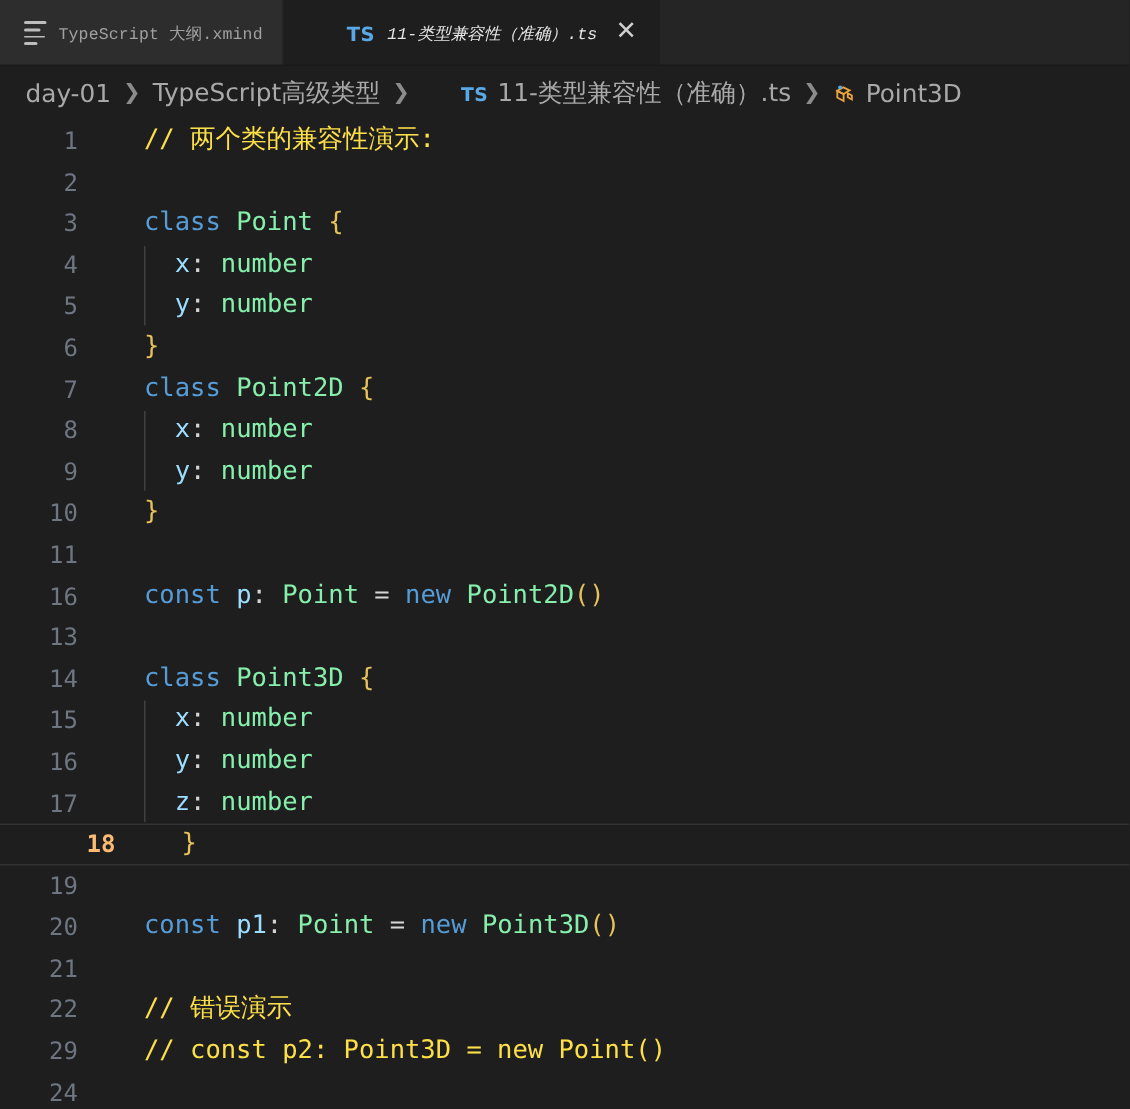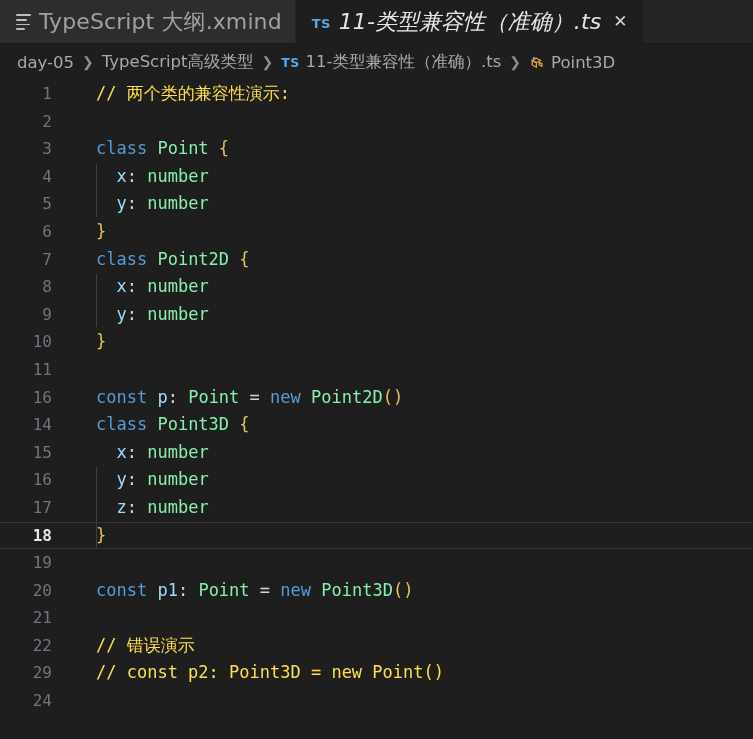--- a/index.html
+++ b/index.html
@@ -52,34 +52,36 @@
   .tab.inactive {
     background: #2d2d2d;
     color: #a0a0a0;
     border-right: 1px solid #252526;
   }
   .tab.active {
     background: #1e1e1e;
     color: #d8d8d8;
   }
   .tab-label {
-    font-size: 22px;
+    font-size: 11px;
     letter-spacing: .1px;
+    font-family: Liberation Mono, monospace;
   }
   .tab.active .tab-label {
     font-style: italic;
     color: #e6e6e6;
   }
   .ts-badge {
     color: #5aa9e6;
     font-size: 13px;
     font-weight: bold;
     letter-spacing: .4px;
     line-height: 1;
     padding-top: 2px;
+    margin-left: 26px;
   }
   .xmind-icon {
     display: inline-flex;
     flex-direction: column;
     justify-content: center;
     gap: 3px;
     width: 15px;
   }
   .xmind-icon i {
     display: block;
@@ -162,22 +164,23 @@
     width: 52px;
     min-width: 52px;
     text-align: right;
     padding-right: 0;
     color: #6e7681;
     font-size: 16px;
     user-select: none;
     box-sizing: border-box;
   }
   .line.current .ln {
-    color: #e5e5e5;
+    color: #fdba74;
     font-weight: bold;
+    margin-left: 25px;
   }
   .code {
     padding-left: 44px;
     position: relative;
     flex: 1;
     color: #d4d4d4;
   }
   
   .guide {
     position: absolute;
@@ -217,21 +220,21 @@
       <span class="ts-badge">TS</span>
       <span class="tab-label">11-类型兼容性（准确）.ts</span>
       <span class="tab-close">✕</span>
     </div>
 
   </div>
 
   <div class="breadcrumb">
 
     <span class="crumb">
-      <span>day-05</span>
+      <span>day-01</span>
     </span>
     <span class="crumb-sep">❯</span>
 
     <span class="crumb">
       <span>TypeScript高级类型</span>
     </span>
     <span class="crumb-sep">❯</span>
 
     <span class="crumb">
       <span class="ts-badge">TS</span>
@@ -260,20 +263,21 @@
         <div class="line"><span class="ln">3</span><span class="code"><span class="tk-keyword">class </span><span class="tk-type">Point </span><span class="tk-brace">{</span></span></div>
         <div class="line"><span class="ln">4</span><span class="code"><span class="tk-punct">  </span><span class="tk-prop">x</span><span class="tk-punct">: </span><span class="tk-type">number</span></span></div>
         <div class="line"><span class="ln">5</span><span class="code"><span class="tk-punct">  </span><span class="tk-prop">y</span><span class="tk-punct">: </span><span class="tk-type">number</span></span></div>
         <div class="line"><span class="ln">6</span><span class="code"><span class="tk-brace">}</span></span></div>
         <div class="line"><span class="ln">7</span><span class="code"><span class="tk-keyword">class </span><span class="tk-type">Point2D </span><span class="tk-brace">{</span></span></div>
         <div class="line"><span class="ln">8</span><span class="code"><span class="tk-punct">  </span><span class="tk-prop">x</span><span class="tk-punct">: </span><span class="tk-type">number</span></span></div>
         <div class="line"><span class="ln">9</span><span class="code"><span class="tk-punct">  </span><span class="tk-prop">y</span><span class="tk-punct">: </span><span class="tk-type">number</span></span></div>
         <div class="line"><span class="ln">10</span><span class="code"><span class="tk-brace">}</span></span></div>
         <div class="line"><span class="ln">11</span><span class="code"></span></div>
         <div class="line"><span class="ln">16</span><span class="code"><span class="tk-keyword">const </span><span class="tk-var">p</span><span class="tk-punct">: </span><span class="tk-type">Point </span><span class="tk-punct">= </span><span class="tk-keyword">new </span><span class="tk-type">Point2D</span><span class="tk-paren">()</span></span></div>
+        <div class="line"><span class="ln">13</span><span class="code"></span></div>
         <div class="line"><span class="ln">14</span><span class="code"><span class="tk-keyword">class </span><span class="tk-type">Point3D </span><span class="tk-brace">{</span></span></div>
         <div class="line"><span class="ln">15</span><span class="code"><span class="tk-punct">  </span><span class="tk-prop">x</span><span class="tk-punct">: </span><span class="tk-type">number</span></span></div>
         <div class="line"><span class="ln">16</span><span class="code"><span class="tk-punct">  </span><span class="tk-prop">y</span><span class="tk-punct">: </span><span class="tk-type">number</span></span></div>
         <div class="line"><span class="ln">17</span><span class="code"><span class="tk-punct">  </span><span class="tk-prop">z</span><span class="tk-punct">: </span><span class="tk-type">number</span></span></div>
         <div class="line current"><span class="ln">18</span><span class="code"><span class="tk-brace">}</span></span></div>
         <div class="line"><span class="ln">19</span><span class="code"></span></div>
         <div class="line"><span class="ln">20</span><span class="code"><span class="tk-keyword">const </span><span class="tk-var">p1</span><span class="tk-punct">: </span><span class="tk-type">Point </span><span class="tk-punct">= </span><span class="tk-keyword">new </span><span class="tk-type">Point3D</span><span class="tk-paren">()</span></span></div>
         <div class="line"><span class="ln">21</span><span class="code"></span></div>
         <div class="line"><span class="ln">22</span><span class="code"><span class="tk-comment">// 错误演示</span></span></div>
         <div class="line"><span class="ln">29</span><span class="code"><span class="tk-comment">// const p2: Point3D = new Point()</span></span></div>

